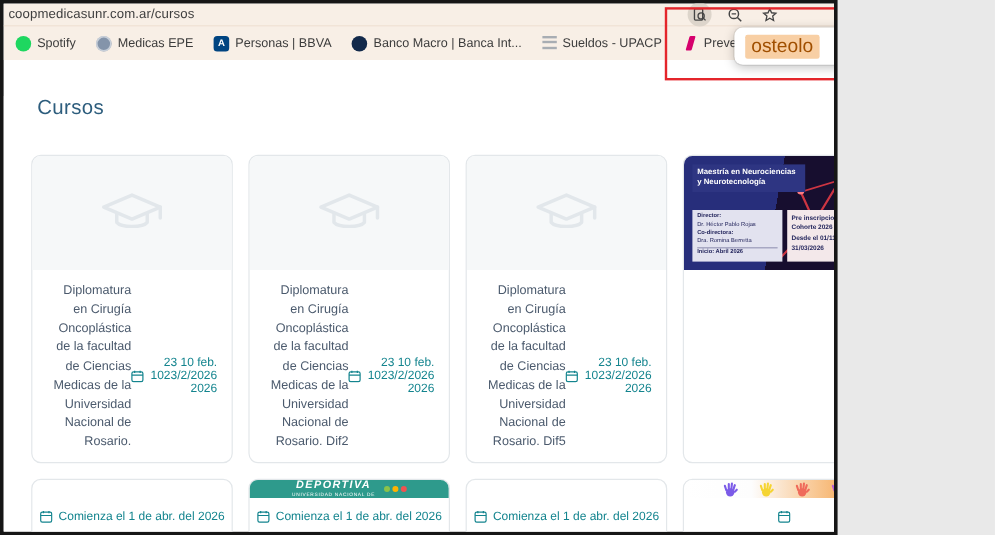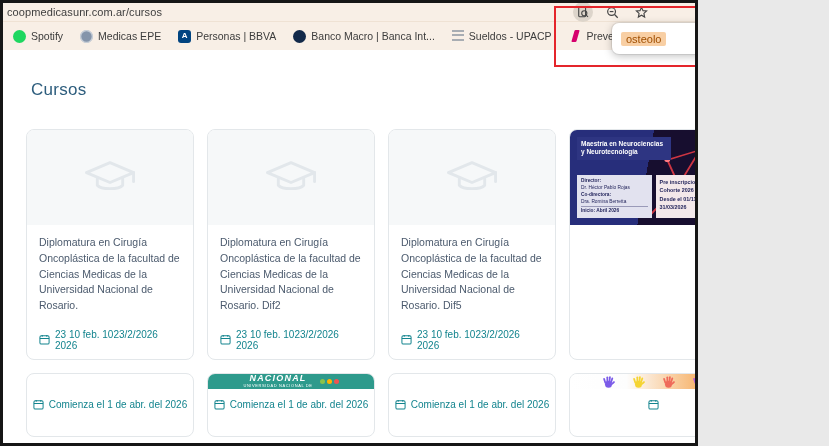--- a/index.html
+++ b/index.html
@@ -24,41 +24,41 @@
   .bm-ic[data-shape="slash"]{width:5px;height:12px;border-radius:1px;transform:skewX(-16deg);margin:0 4px;}
   .bm-ic[data-shape="lines"]{background:transparent;border-top:2px solid #a8adb3;border-bottom:2px solid #a8adb3;
          height:7px;width:12px;border-radius:0;position:relative;}
   .bm-ic[data-shape="lines"]::after{content:"";position:absolute;left:0;right:0;top:2px;height:2px;background:#a8adb3;}
 
   
   .findbar{position:absolute;left:609px;top:20px;width:207px;height:31px;background:#fff;border-radius:7px;
            box-shadow:0 0 0 1px rgba(0,0,0,.07),0 2px 9px rgba(0,0,0,.25);display:flex;align-items:center;
            padding:0 9px;gap:8px;z-index:5;}
   .find-query{background:var(--find-highlight-bg,#f8cfa4);color:var(--find-highlight-text,#a04f00);
-              font-size:11px;padding:1px 5px;border-radius:2px;}
+              font-size:16px;padding:1px 5px;border-radius:2px;}
   .find-count{margin-left:auto;font-size:10.5px;color:#6b727b;}
   .find-div{width:1px;height:17px;background:#dcdcdc;}
   .find-btn{width:14px;height:14px;display:flex;align-items:center;justify-content:center;color:#474747;cursor:pointer;}
 
   .annotation{position:absolute;left:551px;top:3px;width:269px;height:57px;
               border:2.5px solid var(--annotation-red,#e4252b);z-index:6;pointer-events:none;}
 
   
   .content{background:#fff;}
   h1{margin:30px 0 0 28px;font-size:17px;font-weight:400;color:var(--heading-blue,#2d5d7d);letter-spacing:.3px;}
 
   .grid{display:grid;grid-template-columns:repeat(4,168px);gap:13px;margin-left:23px;}
   .row1{margin-top:29px;}
   .row2{margin-top:13px;}
 
   .card{border:1px solid #e3e7ea;border-radius:8px;background:#fff;overflow:hidden;display:flex;
         flex-direction:column;cursor:pointer;}
   .card-img{height:95px;flex:0 0 auto;}
   .ph{background:#f6f8f9;display:flex;align-items:center;justify-content:center;}
-  .card-body{padding:10px 12px 8px;display:flex;flex-direction:column;flex:1;}
+  .card-body{padding:10px 12px 8px;display:flex;flex-direction:row;flex:1;text-align:right;}
   .title{margin:0;font-size:10.5px;line-height:1.5;color:#4b5a6d;}
   .date{display:flex;align-items:center;gap:5px;margin-top:15px;font-size:10px;
         color:var(--accent-teal,#13848e);}
   .date svg{flex:0 0 auto;}
 
   
   .maestria{position:relative;background:linear-gradient(100deg,#272e7b 46%,#170e2f 46%);overflow:hidden;}
   .neuro{position:absolute;right:0;top:0;height:100%;width:60%;z-index:1;}
   .m-banner{position:absolute;top:7px;left:7px;width:86px;background:#2e3582;color:#fff;font-size:6.5px;
             font-weight:bold;line-height:1.3;padding:3px 4px;z-index:2;}
@@ -291,21 +291,21 @@
               <line x1="3.5" y1="1" x2="3.5" y2="3"></line>
               <line x1="8.5" y1="1" x2="8.5" y2="3"></line>
             </svg>
           <span>Comienza el 1 de abr. del 2026</span>
         </div>
       </article>
 
       <article class="card short">
         <div class="strip deportiva">
           <div class="dep-txt">
-            <span class="dep-title">NACIONAL</span>
+            <span class="dep-title">DEPORTIVA</span>
             <span class="dep-sub">UNIVERSIDAD NACIONAL DE</span>
           </div>
           <span class="dep-dots">
               <i style="background:#8bc34a"></i>
               <i style="background:#ffb300"></i>
               <i style="background:#ef5350"></i>
             </span>
         </div>
         <div class="date centered">
           <svg width="11" height="11" viewBox="0 0 12 12" fill="none" stroke="currentColor" stroke-width="1.1">

